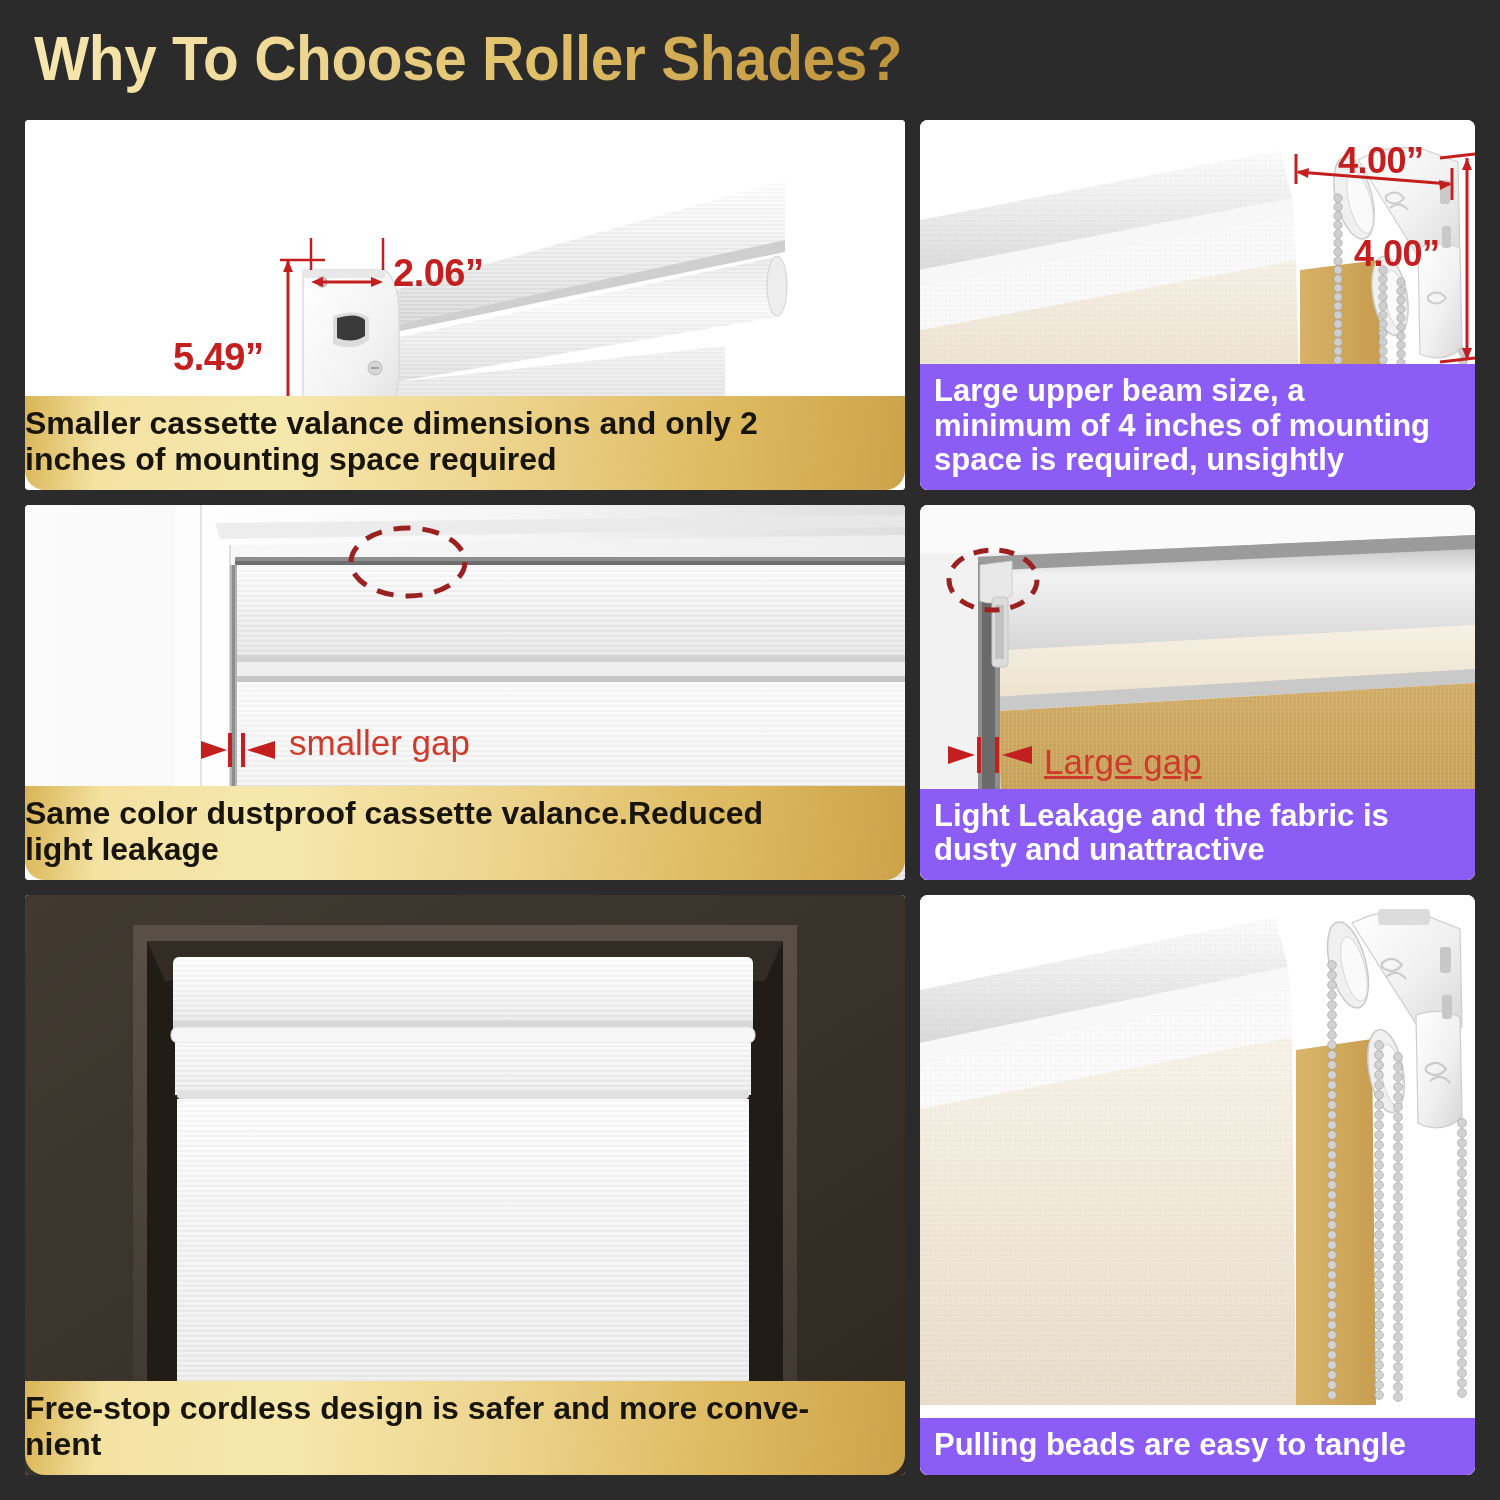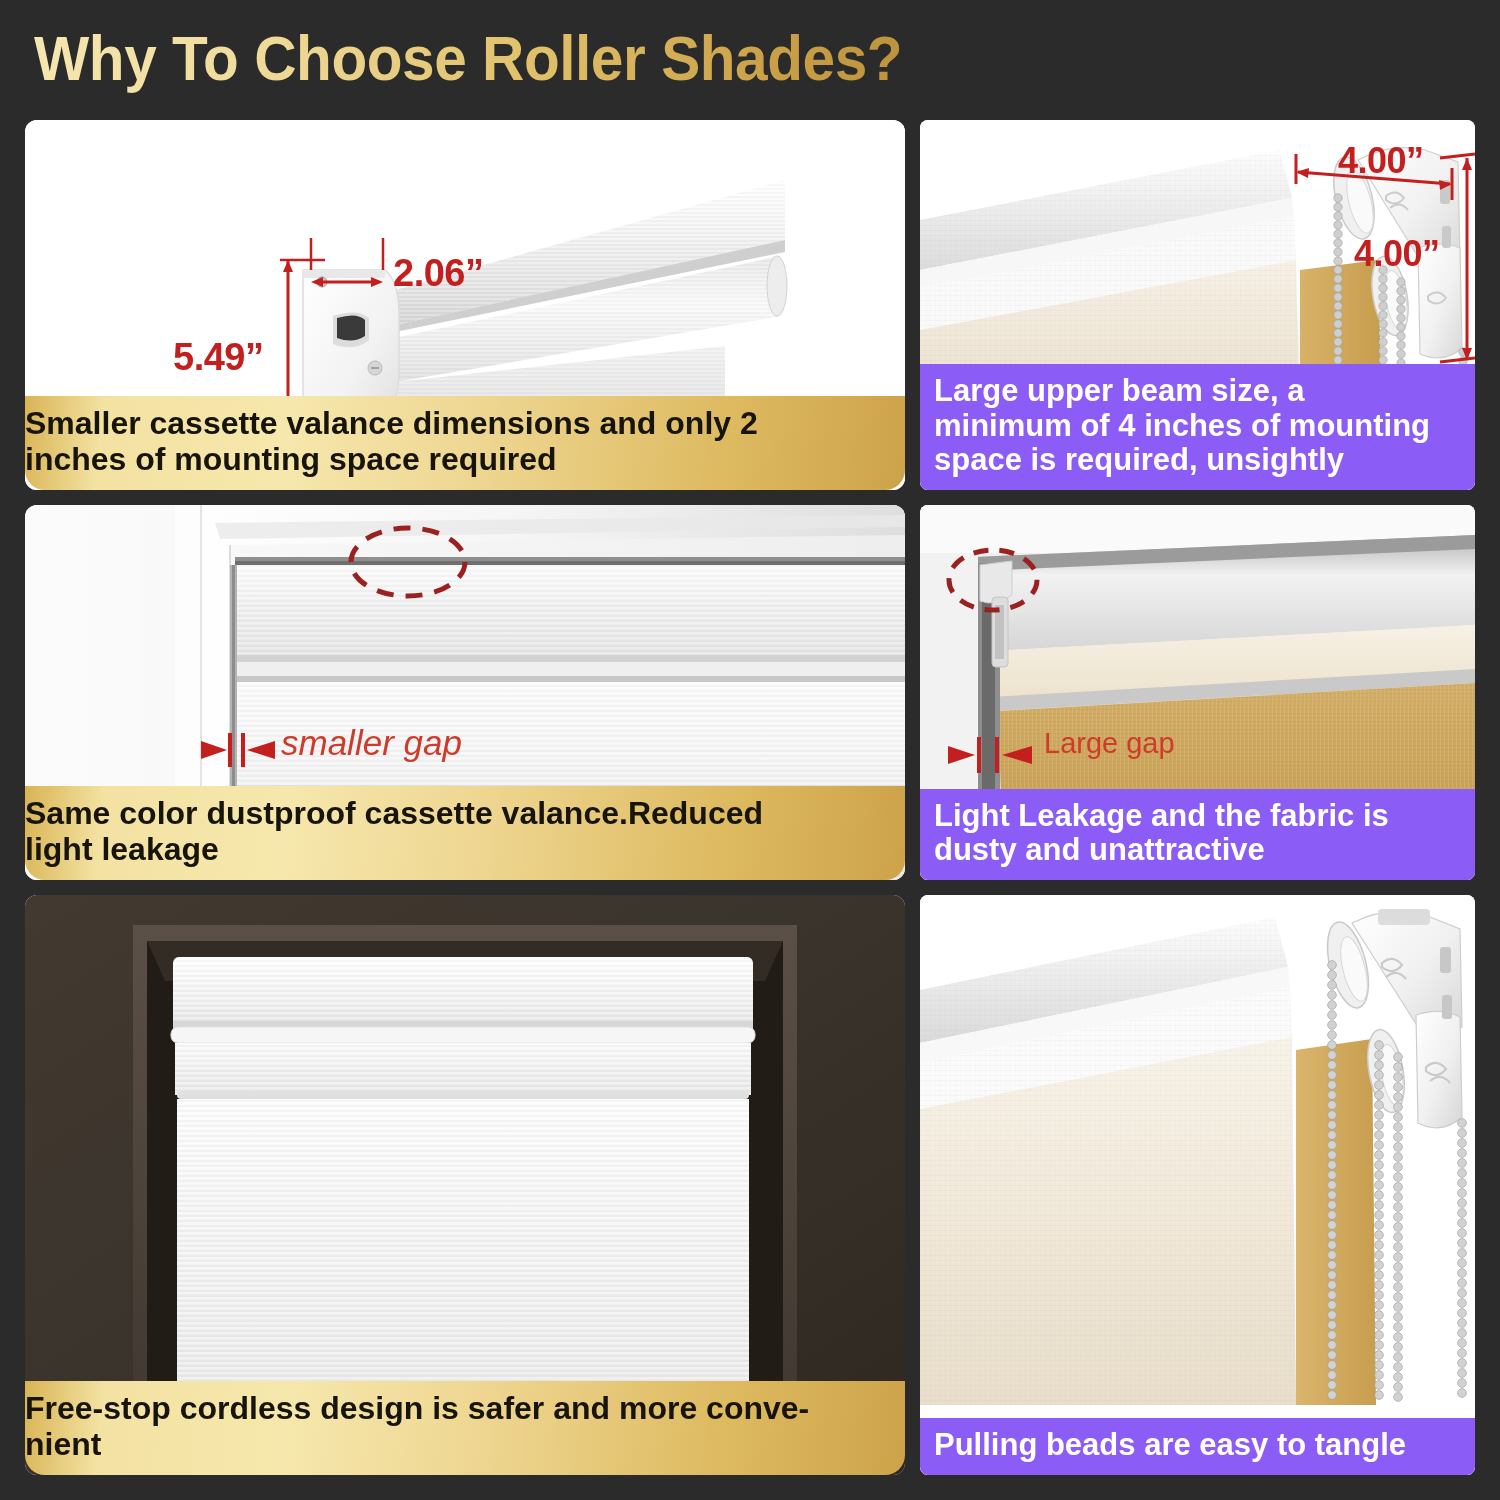--- a/index.html
+++ b/index.html
@@ -34,21 +34,21 @@
     left:25px; top:120px;
     width:1450px; height:1355px;
     display:grid;
     grid-template-columns:880px 555px;
     grid-template-rows:370px 375px 580px;
     column-gap:15px;
     row-gap:15px;
   }
 
   .panel{ position:relative; overflow:hidden; background:#ffffff; }
-  .panel.left { border-radius:12px; }
+  .panel.left { border-radius:4px; }
   .panel.right{ border-radius:8px; }
 
   .scene{ position:absolute; inset:0; overflow:hidden; }
 
   
   .caption{
     position:absolute; left:0; right:0; bottom:0;
     padding:10px 14px 12px 14px;
     font-weight:bold;
     line-height:1.12;
@@ -381,21 +381,21 @@
         <rect x="207" y="60" width="3" height="315" fill="#8d8d8d"></rect>
 
         <ellipse cx="383" cy="57" rx="57" ry="34" fill="none" stroke="#9b2020" stroke-width="5" stroke-dasharray="17 12"></ellipse>
 
         <line x1="205" y1="228" x2="205" y2="262" stroke="#c41f1f" stroke-width="4"></line>
         <line x1="218" y1="228" x2="218" y2="262" stroke="#c41f1f" stroke-width="4"></line>
         <polygon points="202,245 176,236 176,254" fill="#c41f1f"></polygon>
         <polygon points="222,245 250,236 250,254" fill="#c41f1f"></polygon>
       </svg>
 
-      <div class="annot-label" style="left:256px; top:218px; font-size:35px;font-style:italic;">smaller gap</div>
+      <div class="annot-label" style="left:264px; top:218px; font-size:35px;">smaller gap</div>
     </div>
 
     <div class="caption gold">
       <span class="ln">Same color dustproof cassette valance.Reduced</span>
       <span class="ln">light leakage</span>
     </div>
   </div>
 
   <div class="panel right">
     <div class="scene">
@@ -446,21 +446,21 @@
         <rect x="75" y="100" width="9" height="54" fill="#c2c2c2"></rect>
 
         <ellipse cx="73" cy="75" rx="44" ry="30" fill="none" stroke="#9b2020" stroke-width="5" stroke-dasharray="15 11"></ellipse>
 
         <line x1="59" y1="232" x2="59" y2="268" stroke="#c41f1f" stroke-width="4"></line>
         <line x1="77" y1="232" x2="77" y2="268" stroke="#c41f1f" stroke-width="4"></line>
         <polygon points="55,250 28,241 28,259" fill="#c41f1f"></polygon>
         <polygon points="82,250 112,241 112,259" fill="#c41f1f"></polygon>
       </svg>
 
-      <div class="annot-label" style="left:124px; top:222px; font-size:29px;">Large gap</div>
+      <div class="annot-label" style="left:124px; top:237px; font-size:35px;text-decoration:underline;">Large gap</div>
     </div>
 
     <div class="caption gray">
       <span class="ln">Light Leakage and the fabric is</span>
       <span class="ln">dusty and unattractive</span>
     </div>
   </div>
 
   <div class="panel left">
     <div class="scene">

